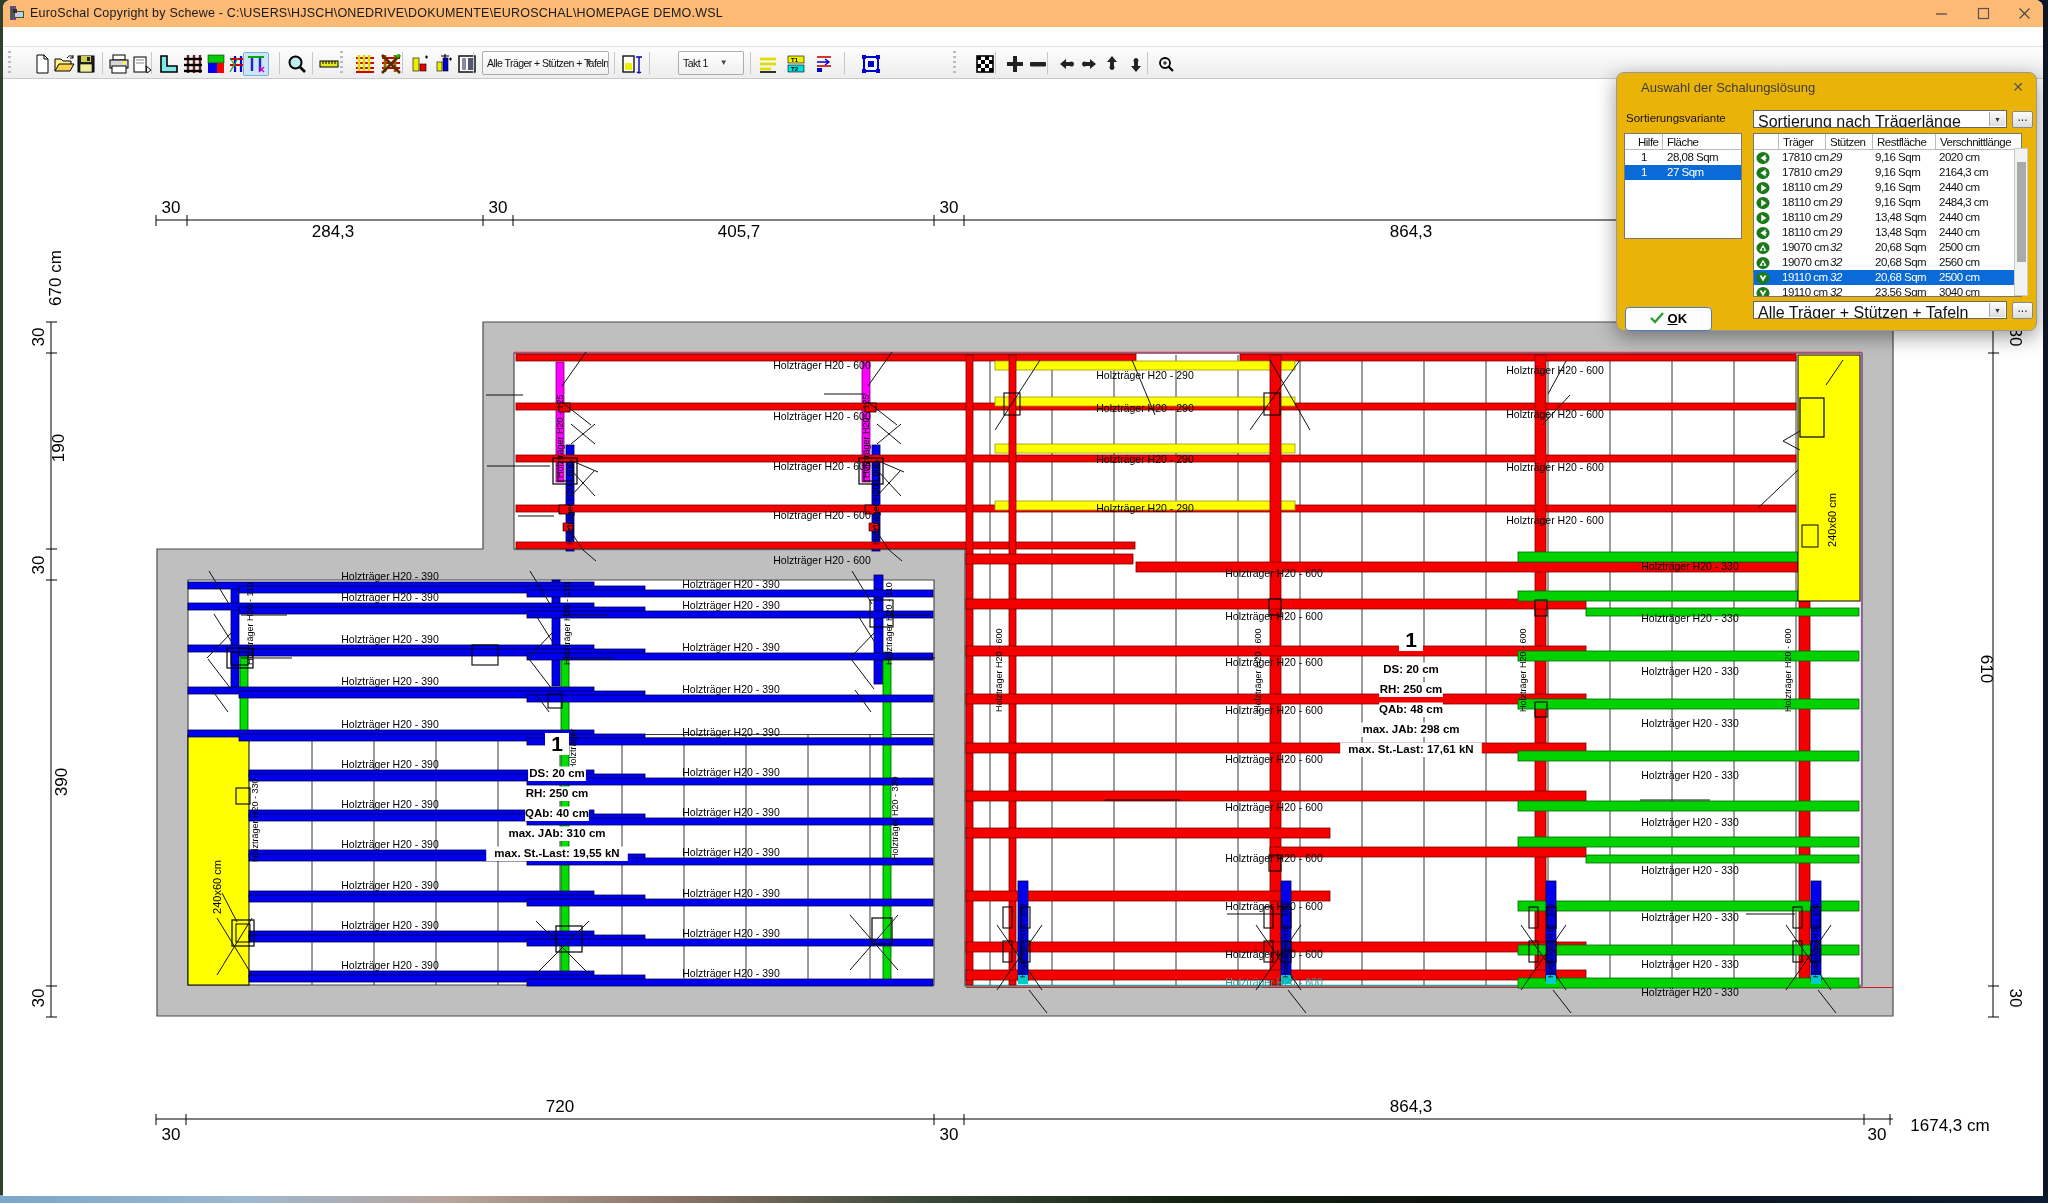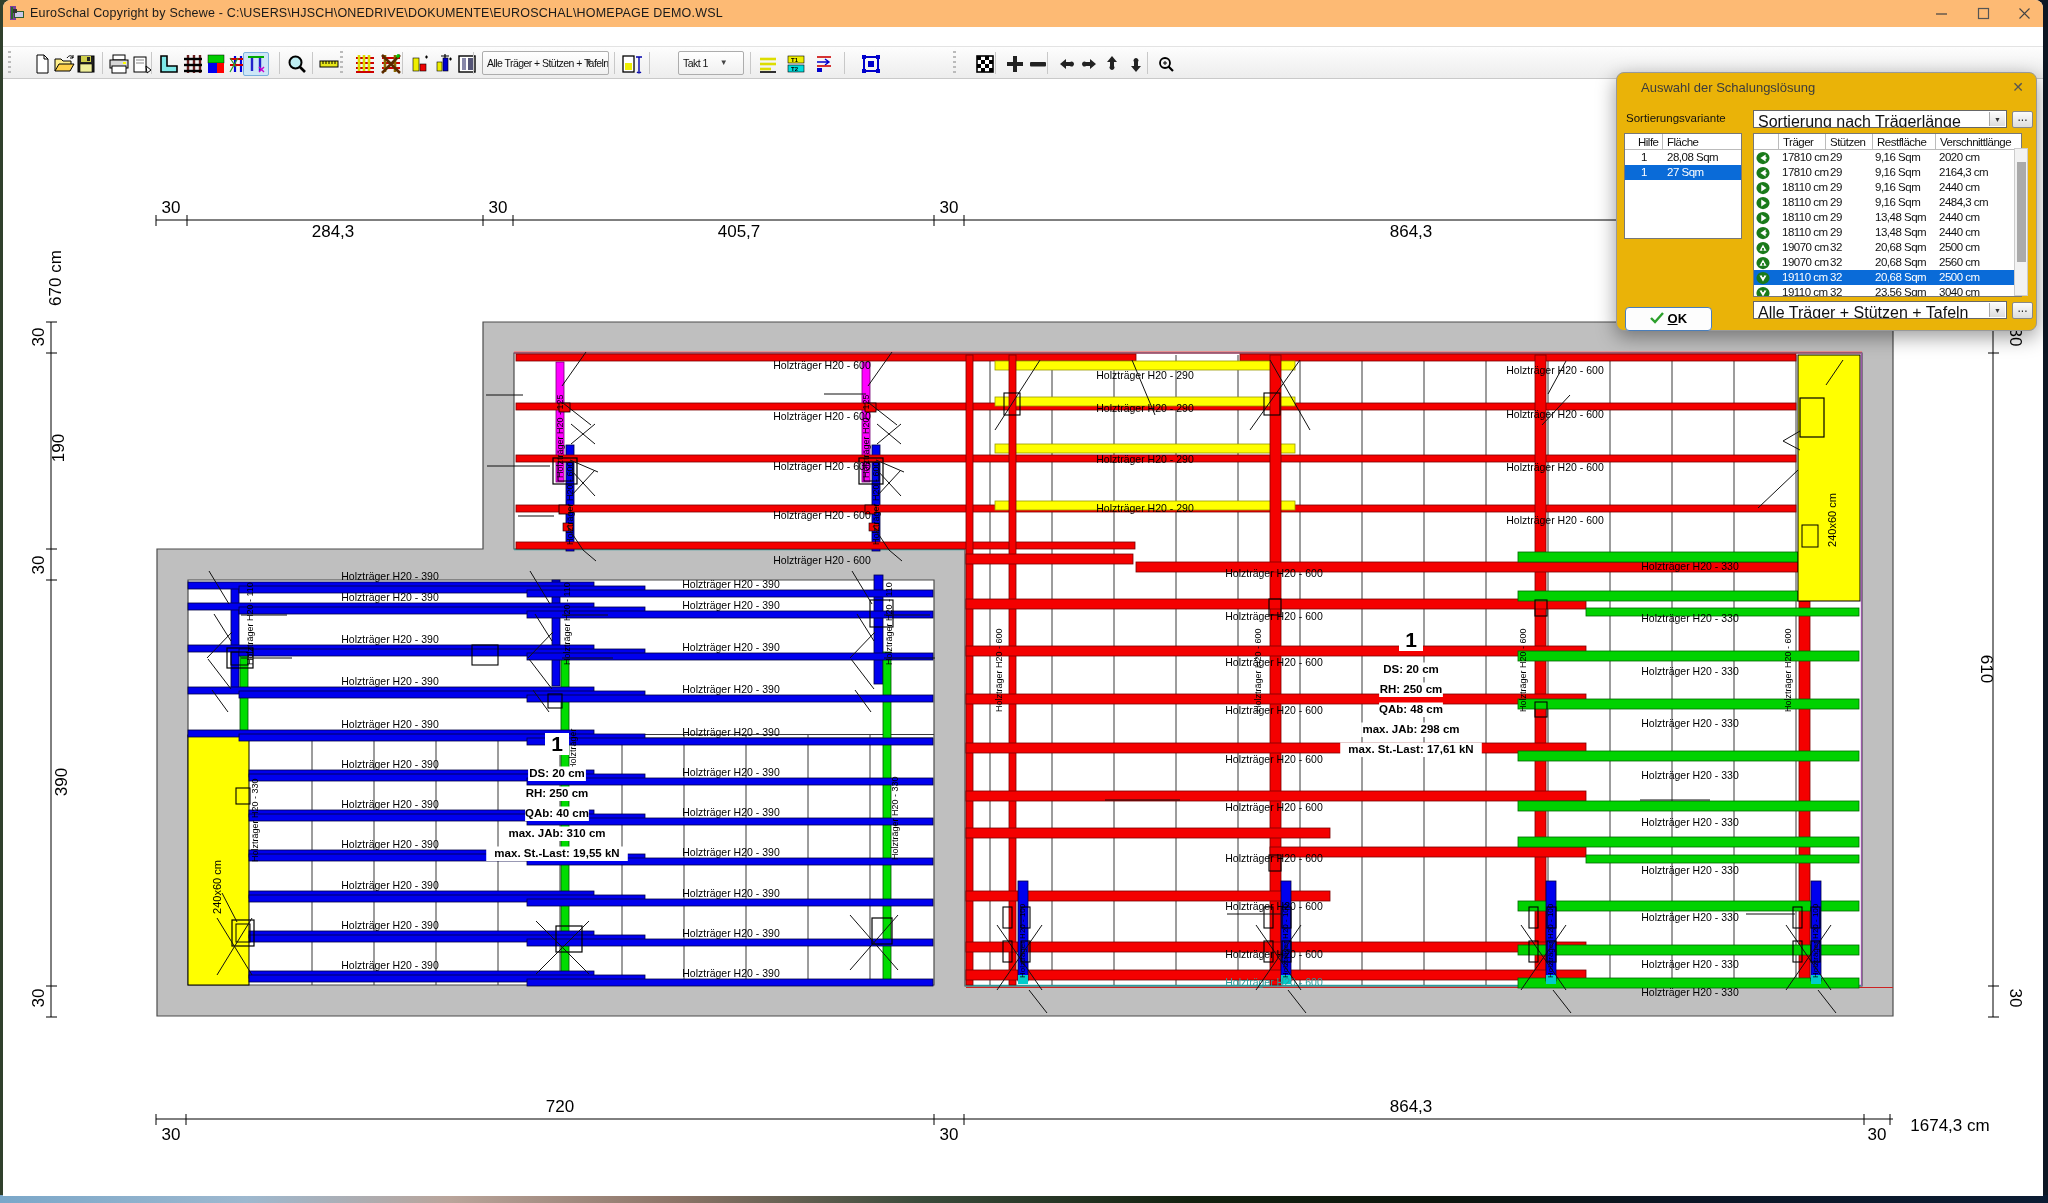--- a/index.html
+++ b/index.html
@@ -39,21 +39,21 @@
   border-left:1px solid #aaa; font-size:7px; color:#333; text-align:center; line-height:15px; }
 .ddd { position:absolute; width:21px; height:17px; background:linear-gradient(#fbfbfb,#ddd); border:1px solid #888;
   border-radius:2px; text-align:center; line-height:10px; font-size:12px; color:#222; }
 .dlist { position:absolute; background:#fff; border:1px solid #777; overflow:hidden; }
 .dlhead { position:absolute; top:0; left:0; right:0; height:16px; background:#fff; border-bottom:1px solid #bbb; }
 .dlhead span { position:absolute; top:2px; font-size:11.5px; letter-spacing:-0.5px; color:#111; }
 .drow { position:absolute; left:0; right:0; height:15px; color:#111; }
 .drow span { position:absolute; top:1px; font-size:11.5px; letter-spacing:-0.5px; white-space:nowrap; }
 .drow.sel { background:#0a6bd8; color:#fff; }
 .dic { left:2px; top:0px; }
-.c1 { left:28px; } .c2 { left:76px; } .c3 { left:121px; } .c4 { left:185px; }
+.c1 { left:28px; } .c2 { left:76px;font-style:italic; } .c3 { left:121px; } .c4 { left:185px; }
 .okbtn { position:absolute; left:8px; top:234px; width:87px; height:24px; background:#fdfdfd;
   border:1.5px solid #4a7ebb; border-radius:4px; text-align:center; font-size:13px; color:#000; line-height:21px; }
 .scroll { position:absolute; left:397px; top:75px; width:14px; height:148px; background:#f2f2f2; border:1px solid #ccc; }
 .thumb { position:absolute; left:1.5px; top:13px; width:9px; height:100px; background:#aaa; }
 </style></head>
 <body>
 <div class="deskbottom"></div>
 <div class="win">
   <div class="titlebar">
     <svg class="appicon" width="16" height="16" viewBox="0 0 16 16">

